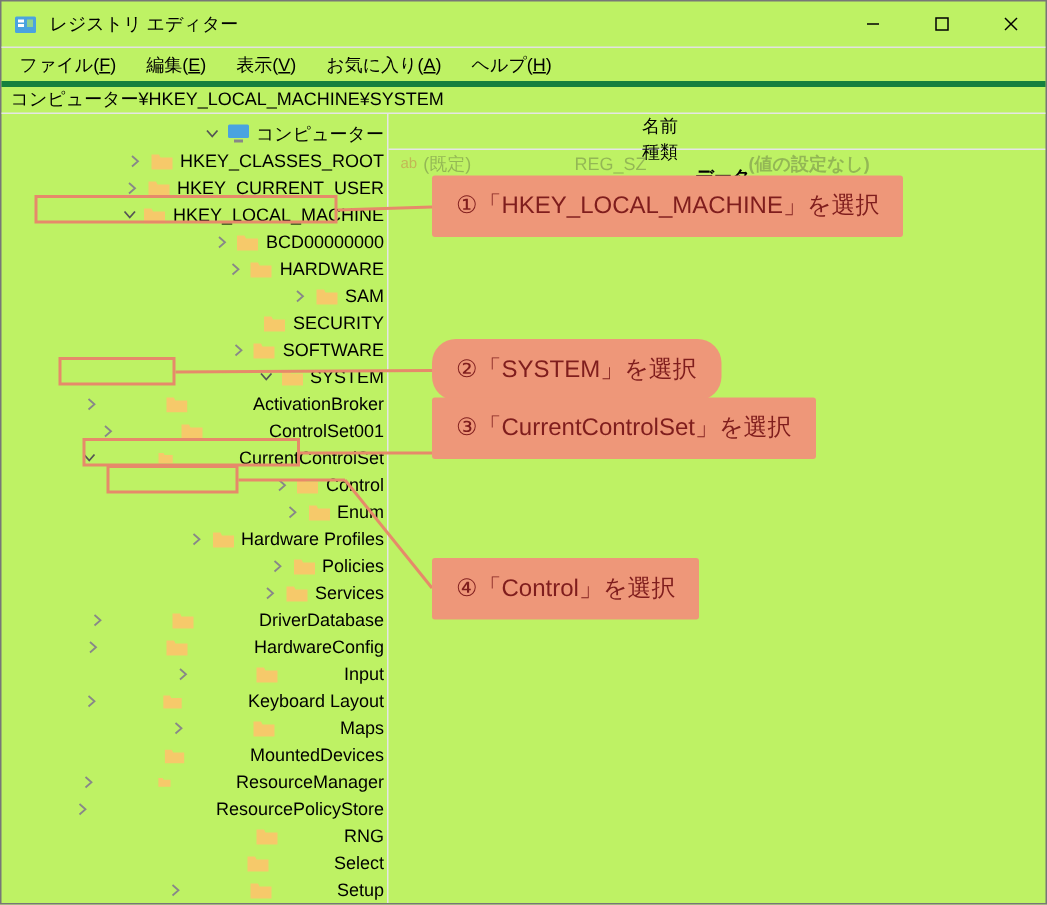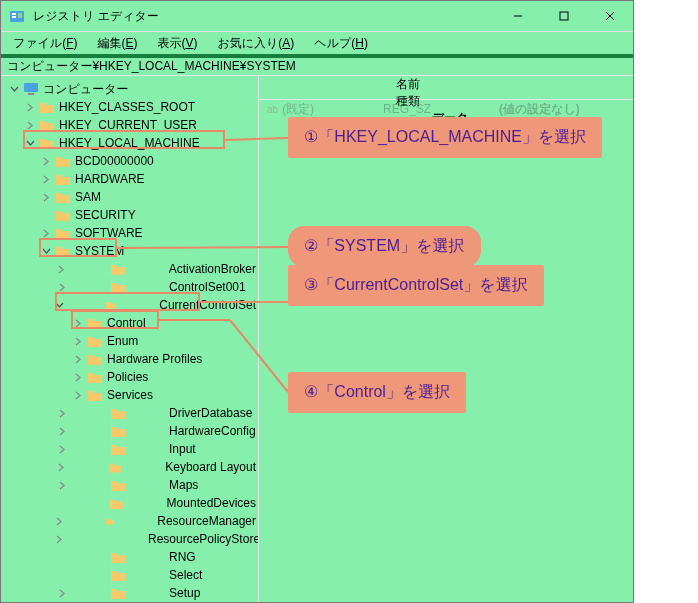--- a/index.html
+++ b/index.html
@@ -1,36 +1,36 @@
 <!DOCTYPE html>
 <html><head>
 <meta charset="utf-8">
 <style>
 * { box-sizing: border-box; margin: 0; padding: 0; font-family: "Yu Gothic UI", "Meiryo", sans-serif; }
 body { background: #fff; width: 698px; height: 603px; overflow: hidden; position: relative; }
 
-.window { width: 634px; height: 603px; border: 1px solid #777; display: flex; flex-direction: column; background: #86efac; position: relative; }
+.window { width: 698px; height: 603px; border: 1px solid #777; display: flex; flex-direction: column; background: #bef264; position: relative; }
 
 .titlebar { height: 31px; display: flex; align-items: center; padding-left: 8px; border-bottom: 1px solid #e2e2e2; }
 .titlebar-icon { width: 16px; height: 16px; margin-right: 8px; }
 .titlebar-title { font-size: 12px; flex: 1; }
 .win-controls { display: flex; height: 100%; }
 .win-btn { width: 46px; display: flex; align-items: center; justify-content: center; font-size: 12px; }
 .win-btn svg { width: 10px; height: 10px; }
 
 .menubar { height: 22px; display: flex; align-items: center; padding-left: 4px; font-size: 12px; gap: 4px; }
 .menu-item { padding: 2px 8px; }
 .menu-item u { text-decoration: underline; }
 
 .addressbar { height: 22px; border-top: 4px solid #15803d; border-bottom: 1px solid #e5e5e5; display: flex; align-items: center; padding: 0 6px; font-size: 12px; text-align: right; }
 
 .content { display: flex; flex: 1; overflow: hidden; }
 
 .tree-panel { width: 258px; border-right: 1px solid #e5e5e5; font-size: 12px; padding: 4px 2px; overflow: hidden; }
-.tree-item { display: flex; align-items: center; height: 18px; white-space: nowrap; }
+.tree-item { display: flex; align-items: center; height: 18px; white-space: nowrap; justify-content: flex-end; }
 .expander { width: 14px; display: flex; align-items: center; justify-content: center; margin-right: 2px; }
 .expander svg { width: 9px; height: 9px; }
 .folder-icon { width: 16px; height: 14px; margin-right: 4px; display: flex; align-items: center; justify-content: center; }
 .pc-icon { width: 16px; height: 14px; margin-right: 4px; }
 .tree-label { }
 .ind0 { padding-left: 4px; }
 .ind1 { padding-left: 20px; }
 .ind2 { padding-left: 36px; }
 .ind3 { padding-left: 52px; gap: 39px; }
 .ind4 { padding-left: 68px; }
@@ -41,21 +41,21 @@
 .hl-box-4 { position: absolute; border: 2px solid #e68a6a; pointer-events: none; left: 71px; top: 310px; width: 88px; height: 19px; }
 
 .list-panel { flex: 1; font-size: 12px; }
 .list-header { display: flex; height: 24px; border-bottom: 1px solid #e5e5e5; align-items: center; flex-direction: column; }
 .list-col { padding-left: 8px; }
 .col-name { width: 116px; }
 .col-type { width: 116px; }
 .col-data { flex: 1; font-weight: bold; }
 .list-row { display: flex; height: 18px; align-items: center; color: #333; }
 
-.callout { position: absolute; background: #ee9779; color: #4c1d95; font-size: 16px; padding: 10px 16px; border-radius: 2px; white-space: nowrap; z-index: 10; }
+.callout { position: absolute; background: #ee9779; color: #7f1d1d; font-size: 16px; padding: 10px 16px; border-radius: 2px; white-space: nowrap; z-index: 10; }
 .c1 { left: 288px; top: 117px; }
 .c2 { left: 288px; top: 226px; border-radius: 16px; }
 .c3 { left: 288px; top: 265px; }
 .c4 { left: 288px; top: 372px; }
 
 .connector { position: absolute; stroke: #e68a6a; stroke-width: 2; fill: none; pointer-events: none; z-index: 5; }
 </style>
 </head>
 <body>
 

